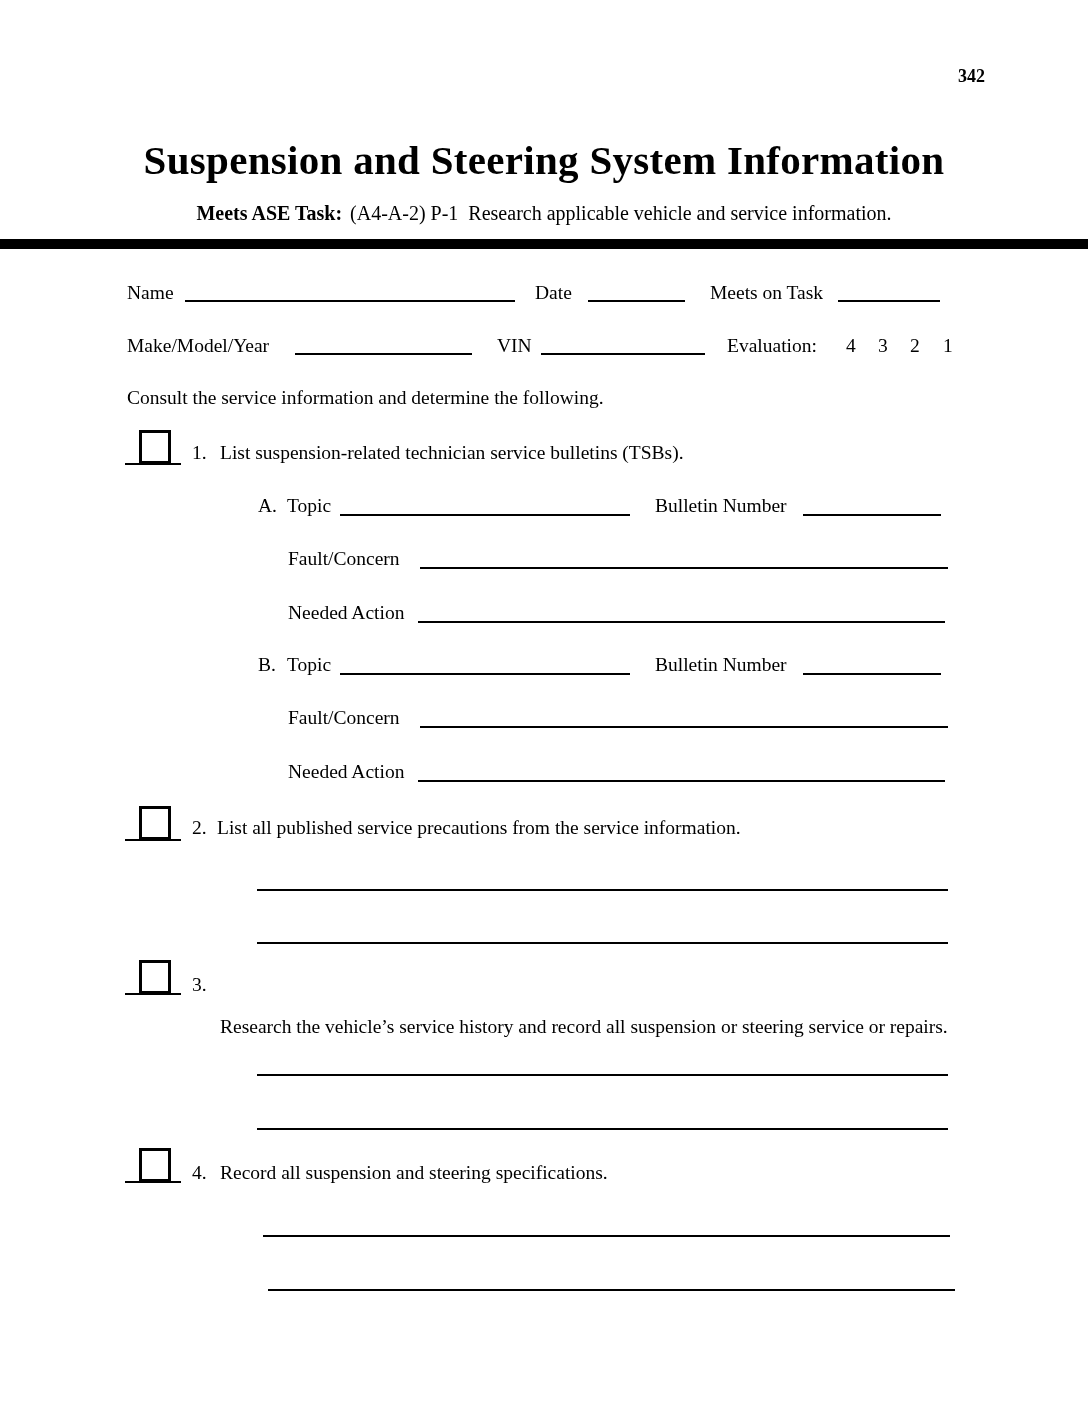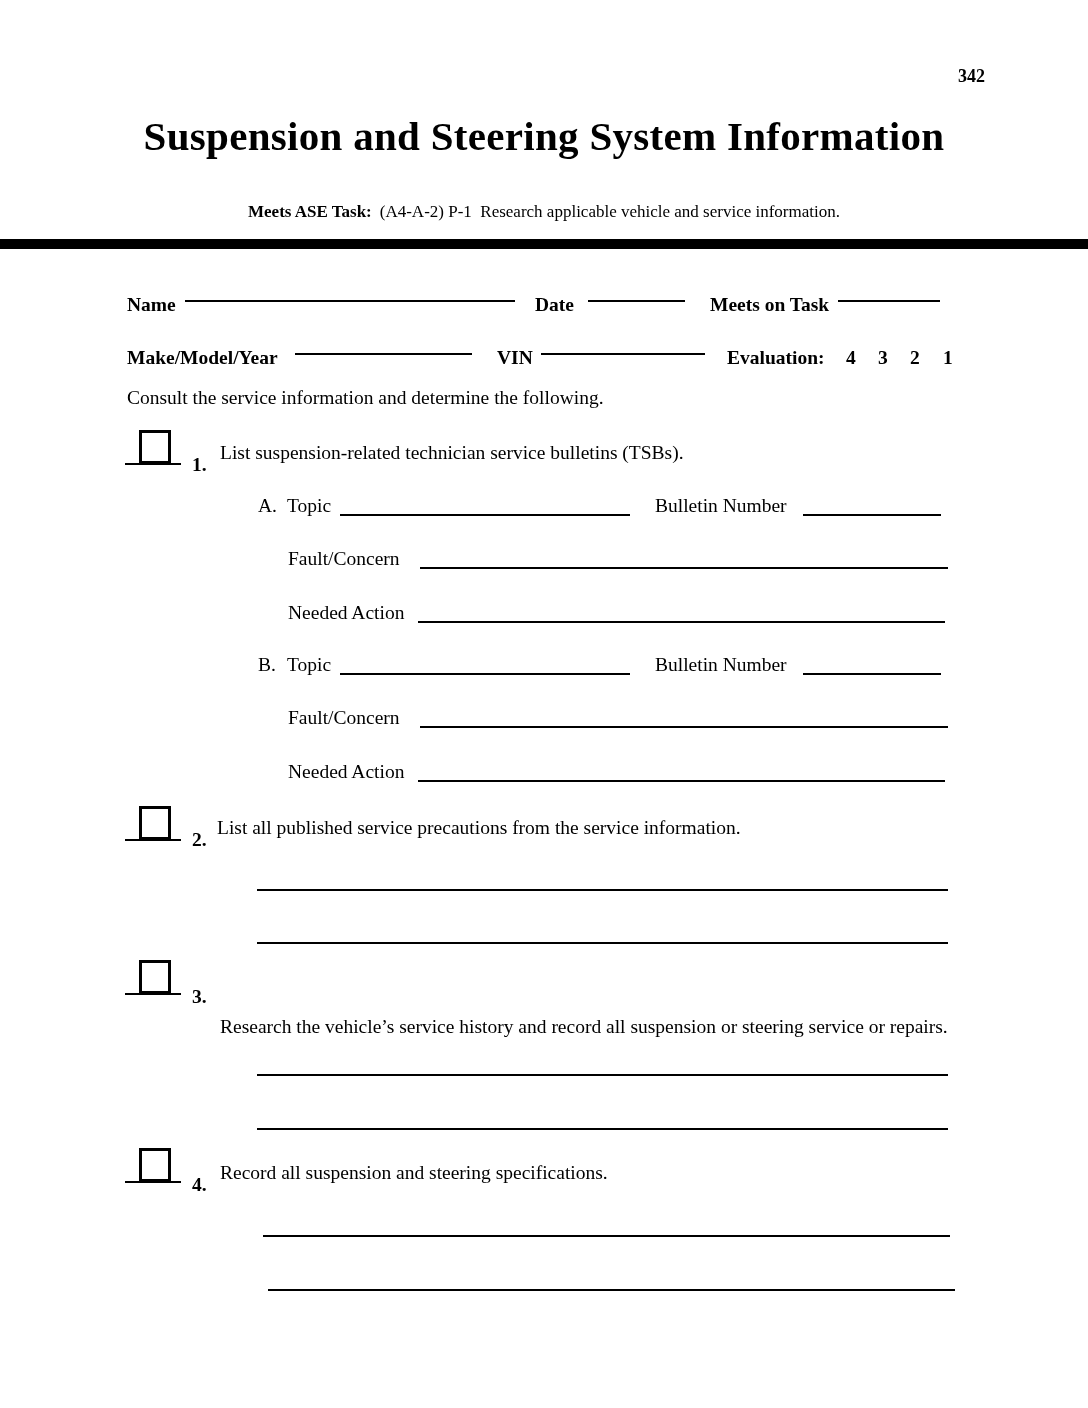--- a/index.html
+++ b/index.html
@@ -1,23 +1,23 @@
 <!DOCTYPE html>
 <html><head>
 <meta charset="utf-8">
 <style>
   html,body{margin:0;padding:0;background:#fff;}
   .page{position:relative;width:1088px;height:1408px;background:#ffffff;
         font-family:"Liberation Serif","DejaVu Serif",serif;color:#000;overflow:hidden;}
   .t{position:absolute;white-space:nowrap;font-size:19.5px;line-height:1.2;}
-  .b{font-weight:bold;margin-top:12px;}
+  .b{font-weight:normal;}
   .page-num{top:66px;right:103px;font-size:18px;font-weight:bold;position:absolute;}
-  .title{position:absolute;top:112px;left:0;width:100%;text-align:center;
+  .title{position:absolute;top:136px;left:0;width:100%;text-align:center;
          font-size:41px;font-weight:bold;letter-spacing:.3px;}
-  .subtitle{position:absolute;top:202px;left:0;width:100%;text-align:center;font-size:17px;}
+  .subtitle{position:absolute;top:202px;left:0;width:100%;text-align:center;font-size:20px;}
   .subtitle .lbl{font-weight:bold;margin-right:8px;}
   .subtitle .txt{white-space:pre;}
   .rule{position:absolute;top:239px;left:0;width:1088px;height:10px;background:#000;}
   .hline{position:absolute;height:0;border-top:2px solid #000;}
   .checkbox{position:absolute;width:56px;height:38px;}
   .checkbox .cb-line{position:absolute;left:0;top:33px;width:56px;border-top:2px solid #000;}
   .checkbox .cb-box{position:absolute;left:14px;top:0;width:26px;height:28px;
                     border:3px solid #000;background:#fff;}
   .wrap3{white-space:normal;width:745px;line-height:1.58;margin-top:40px;}
 </style>

